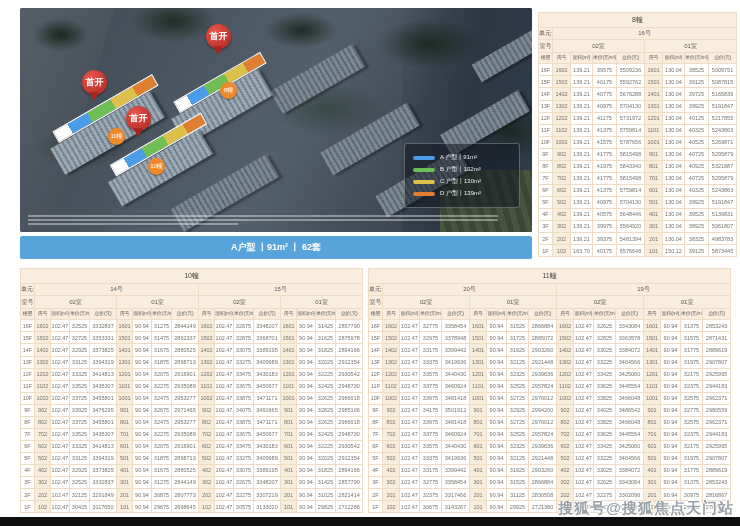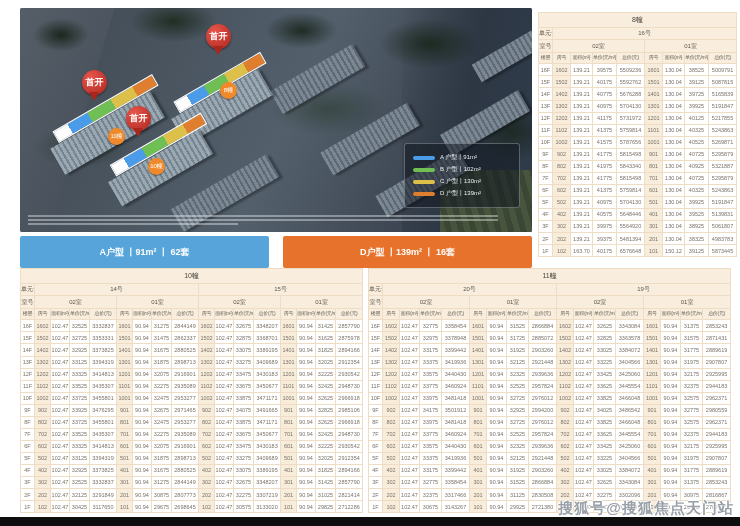--- a/index.html
+++ b/index.html
@@ -33,21 +33,21 @@
         font-size:6px;line-height:17px;text-align:center;z-index:5;box-shadow:0 1px 1px rgba(0,0,0,.4);}
   .legend{position:absolute;right:12px;bottom:24px;width:98px;padding:6px 8px;z-index:7;
         background:rgba(18,24,32,.55);border:1px solid rgba(255,255,255,.28);border-radius:3px;}
   .legend .lrow{display:flex;align-items:center;gap:5px;margin:3px 0;}
   .legend .lbar{width:22px;height:4px;border-radius:2px;flex:0 0 auto;}
   .legend .ltxt{font-size:6px;color:#eceff2;white-space:nowrap;}
   .disc{position:absolute;left:8px;bottom:5px;z-index:7;}
   .disc div{height:2px;background:rgba(255,255,255,.38);margin:2px 0;}
 
   
-  #banners{position:absolute;left:20px;top:236px;width:512px;height:32px;display:flex;gap:14px;}
+  #banners{position:absolute;left:20px;top:236px;width:512px;height:23px;display:flex;gap:14px;}
   .banner{flex:1;border-radius:2px;color:#fff;font-weight:bold;font-size:9px;
         display:flex;align-items:center;justify-content:center;white-space:nowrap;}
 
   
   .tblwrap{position:absolute;}
   table{border-collapse:collapse;table-layout:fixed;width:100%;}
   th,td{border:1px solid #efdcc4;text-align:center;overflow:hidden;white-space:nowrap;
         padding:2.5px 0;line-height:1.1;}
   th{background:#f9eedd;font-weight:normal;color:#5c564e;font-size:6px;}
   tr.trow-title th{font-size:7px;color:#4a443c;padding:3px 0;}
@@ -124,21 +124,20 @@
 
     <div class="disc">
       <div style="width:470px;"></div>
       <div style="width:470px;"></div>
       <div style="width:210px;"></div>
     </div>
   </div>
 
   <div id="banners">
     <div class="banner" style="background: rgb(86, 164, 218);">A户型 丨91m² 丨 62套</div>
-    <div class="banner" style="background: rgb(231, 114, 43);">D户型 丨139m² 丨 16套</div>
   </div>
 
   <div class="tblwrap" style="left:538px;top:12px;width:198px;">
     <table>
       <colgroup>
         <col style="width:14px">
           <col style="width:18px">
           <col style="width:22px">
           <col style="width:24px">
           <col style="width:28px">

